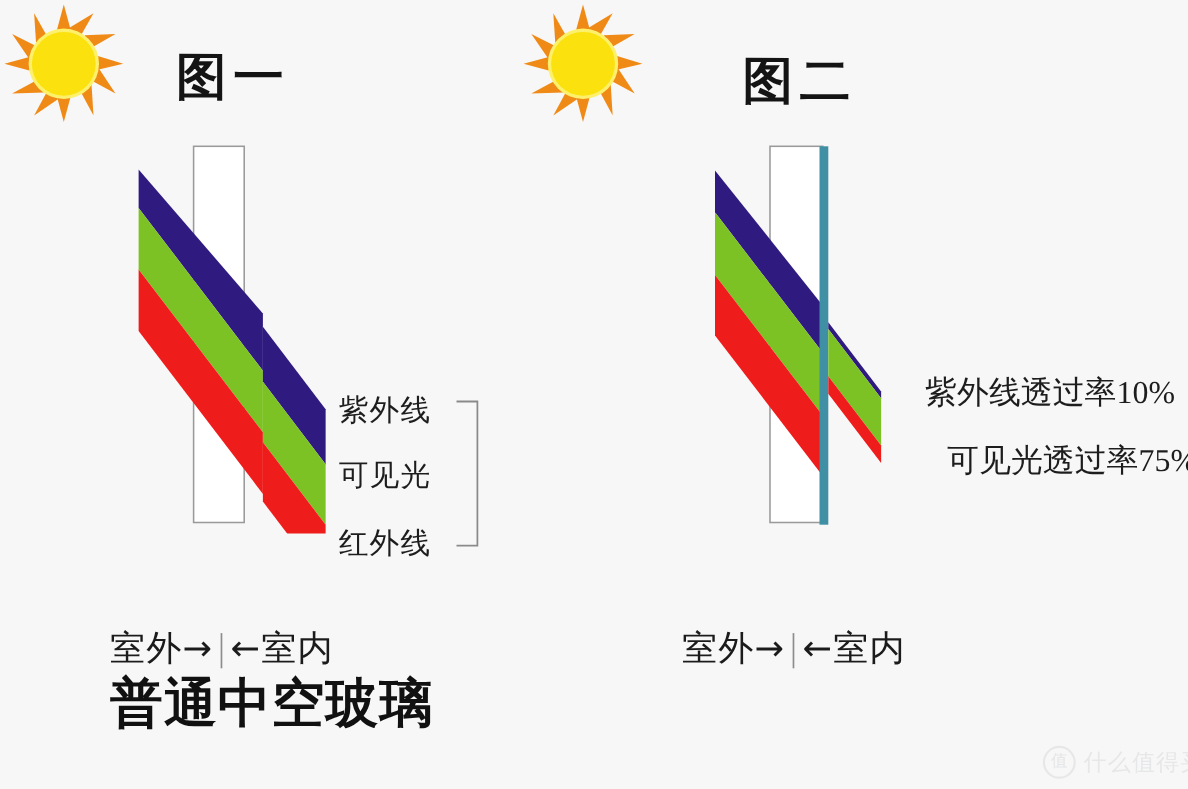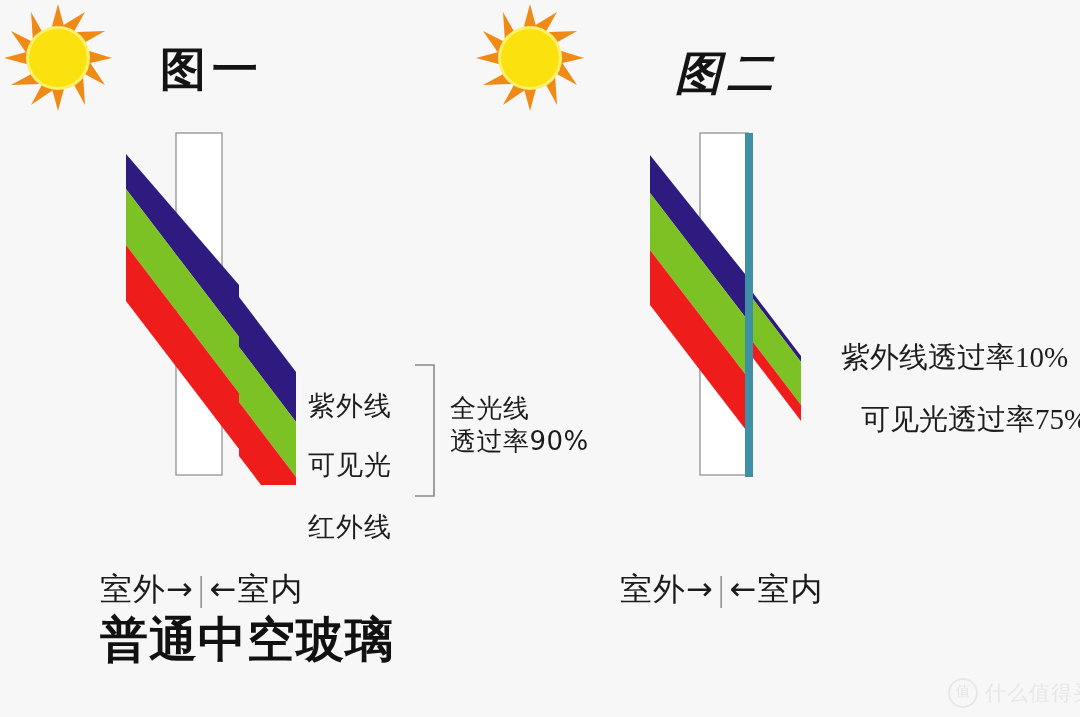--- a/index.html
+++ b/index.html
@@ -35,21 +35,20 @@
   }
 
   
   .band-label {
     font-family: "DejaVu Sans", "Liberation Sans", sans-serif;
     font-size: 27px;
     color: #1d1d1d;
     white-space: nowrap;
     letter-spacing: 1px;
     line-height: 1;
-    margin-top: 32px;
   }
   .summary-label {
     font-family: "DejaVu Sans", "Liberation Sans", sans-serif;
     font-size: 26px;
     color: #1b1b1b;
     white-space: nowrap;
     line-height: 1.28;
     letter-spacing: 0.5px;
   }
   .rate-label {
@@ -166,24 +165,20 @@
   <div class="abs band-label" style="left:308px; top:360px;">紫外线</div>
   <div class="abs band-label" style="left:308px; top:419px;">可见光</div>
   <div class="abs band-label" style="left:308px; top:481px;">红外线</div>
 
   <div class="abs" style="left:414px; top:363px; width:28px; height:135px;">
     <svg width="28" height="135" viewBox="0 0 28 135" aria-hidden="true">
       <path d="M1 2 L20 2 L20 133 L1 133" fill="none" stroke="#8a8a8a" stroke-width="1.6"></path>
     </svg>
   </div>
 
-  <div class="abs summary-label" style="left:450px; top:392px;">
-    <div>全光线</div>
-    <div>透过率90%</div>
-  </div>
 
   <div class="abs side-caption" style="left:100px; top:553px;">
     <span>室外→</span><span class="sep">|</span><span>←室内</span>
   </div>
   <div class="abs glass-caption" style="left:100px; top:615px;">普通中空玻璃</div>
 
   <div class="abs" style="left:474px; top:2px; width:112px; height:110px;">
     <svg width="112" height="110" viewBox="0 0 112 110" aria-hidden="true">
       <g>
         <polygon points="56,2 63,28 49,28" fill="#f08a16"></polygon>
@@ -197,21 +192,21 @@
         <polygon points="9,83 33,70 38,82" fill="#f08a16"></polygon>
         <polygon points="2,56 28,49 28,63" fill="#f08a16"></polygon>
         <polygon points="9,29 33,41 25,52" fill="#f08a16"></polygon>
         <polygon points="29,10 42,33 31,40" fill="#f08a16"></polygon>
         <circle cx="56" cy="56" r="32" fill="#fdf06a"></circle>
         <circle cx="56" cy="56" r="29" fill="#fbe10d"></circle>
       </g>
     </svg>
   </div>
 
-  <div class="abs fig-title" style="left:675px; top:50px;font-style:italic;">图二</div>
+  <div class="abs fig-title" style="left:675px; top:50px;">图二</div>
 
   <div class="abs" style="left:600px; top:125px; width:310px; height:360px;">
     <svg width="310" height="360" viewBox="0 0 310 360" aria-hidden="true">
 
       <rect x="100" y="8" width="48" height="342" fill="#ffffff" stroke="#9a9a9a" stroke-width="1.4"></rect>
 
       <g>
         <polygon points="50,30 50,68 149,197 149,154" fill="#2f1a7f"></polygon>
         <polygon points="50,68 50,125 149,254 149,197" fill="#7dc224"></polygon>
         <polygon points="50,125 50,180 149,309 149,254" fill="#ef1c1c"></polygon>

